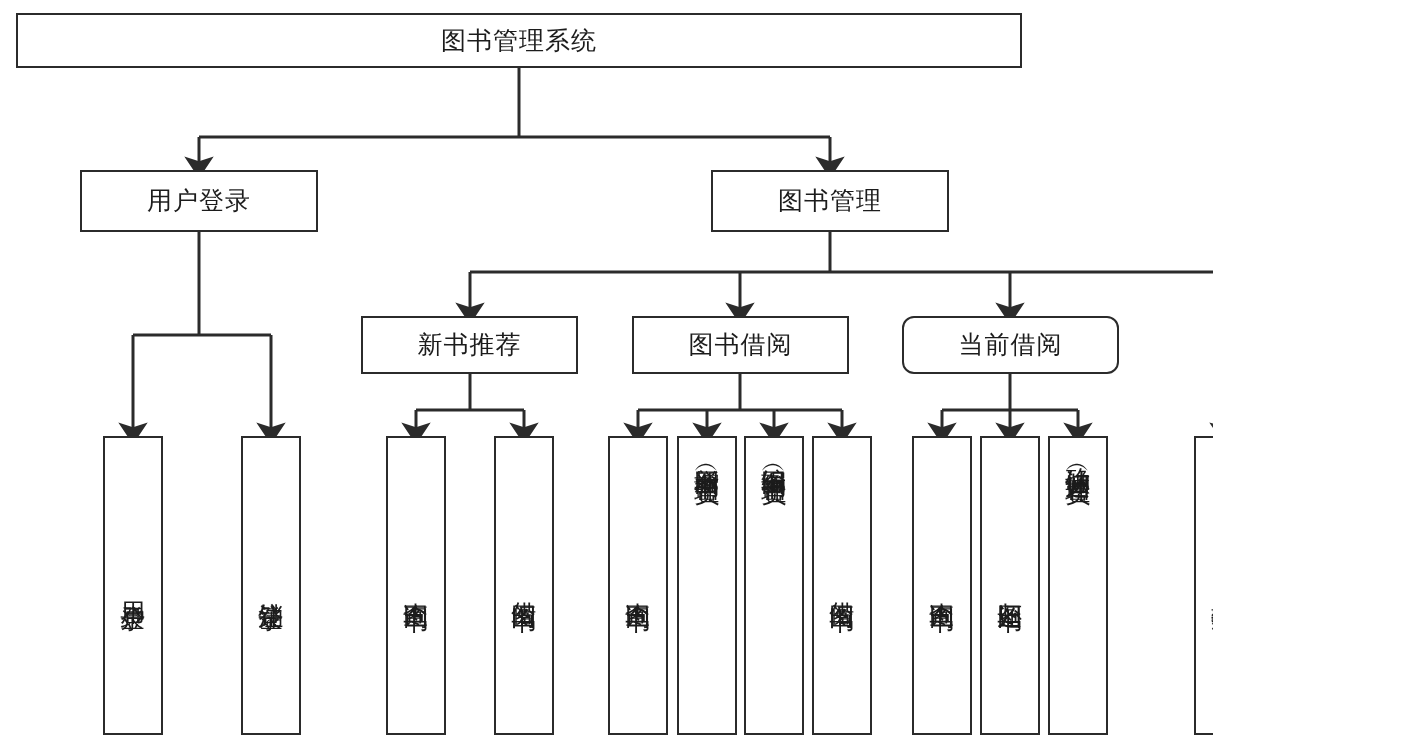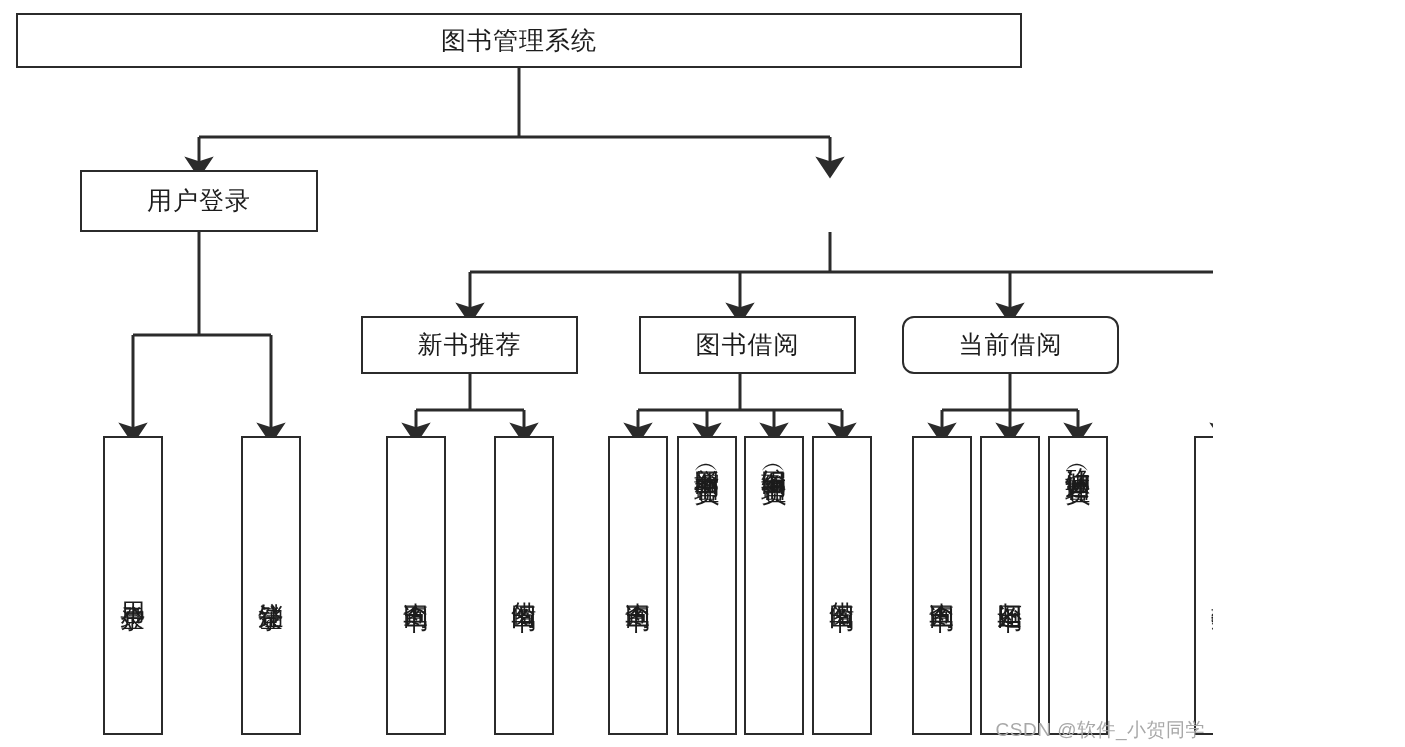--- a/index.html
+++ b/index.html
@@ -133,25 +133,28 @@
     </g>
   </svg>
 
   <div class="node h root" style="left:16px; top:13px; width:1006px; height:55px;">
     <span class="lbl">图书管理系统</span>
   </div>
 
   <div class="node h" style="left:80px; top:170px; width:238px; height:62px;">
     <span class="lbl">用户登录</span>
   </div>
+  <div class="node h" style="left:711px; top:170px; width:238px; height:62px;">
+    <span class="lbl">图书管理</span>
+  </div>
 
   <div class="node h" style="left:361px; top:316px; width:217px; height:58px;justify-content:center;">
     <span class="lbl">新书推荐</span>
   </div>
-  <div class="node h" style="left:632px; top:316px; width:217px; height:58px;margin-left:7px;">
+  <div class="node h" style="left:632px; top:316px; width:217px; height:58px;">
     <span class="lbl">图书借阅</span>
   </div>
   <div class="node h" style="left:902px; top:316px; width:217px; height:58px;border-radius:12px;">
     <span class="lbl">当前借阅</span>
   </div>
 
   <div class="node v" style="left:103px; top:436px; width:60px; height:299px;">
     <span class="lbl">用户登录</span>
   </div>
   <div class="node v" style="left:241px; top:436px; width:60px; height:299px;">
@@ -188,15 +191,14 @@
     <span class="lbl">确认归还（管理员）</span>
   </div>
 
   <div class="node v" style="left:1194px; top:436px; width:60px; height:299px;">
     <span class="lbl">新增借阅记录</span>
   </div>
   <div class="node v" style="left:1310px; top:436px; width:60px; height:299px;">
     <span class="lbl">查询借阅记录</span>
   </div>
 
-  <div id="watermark">CSDN @软件_小贺同学</div>
 
 </div>
 
 </body></html>

